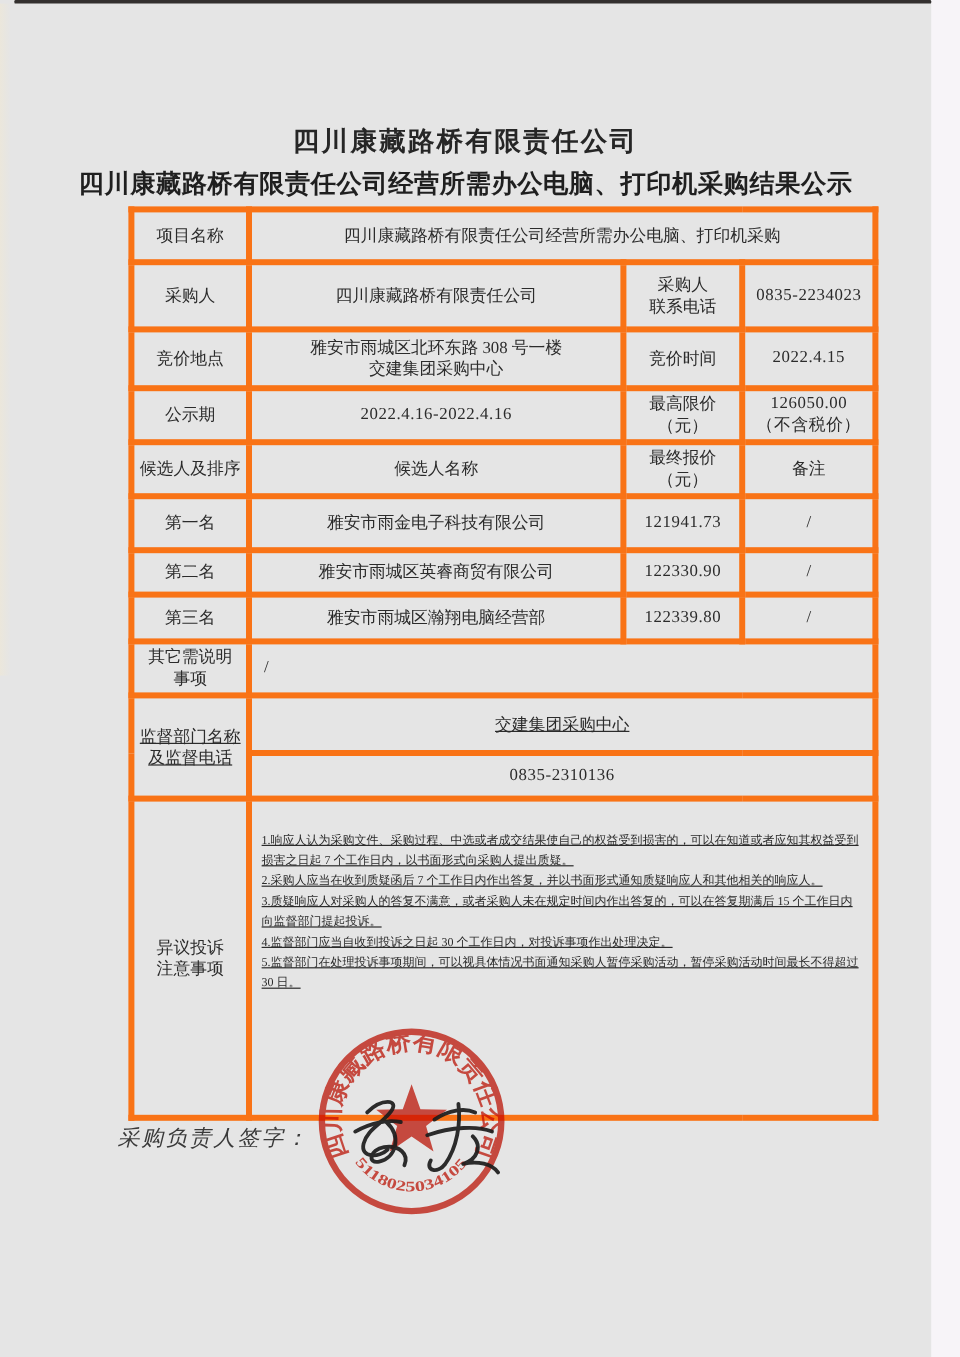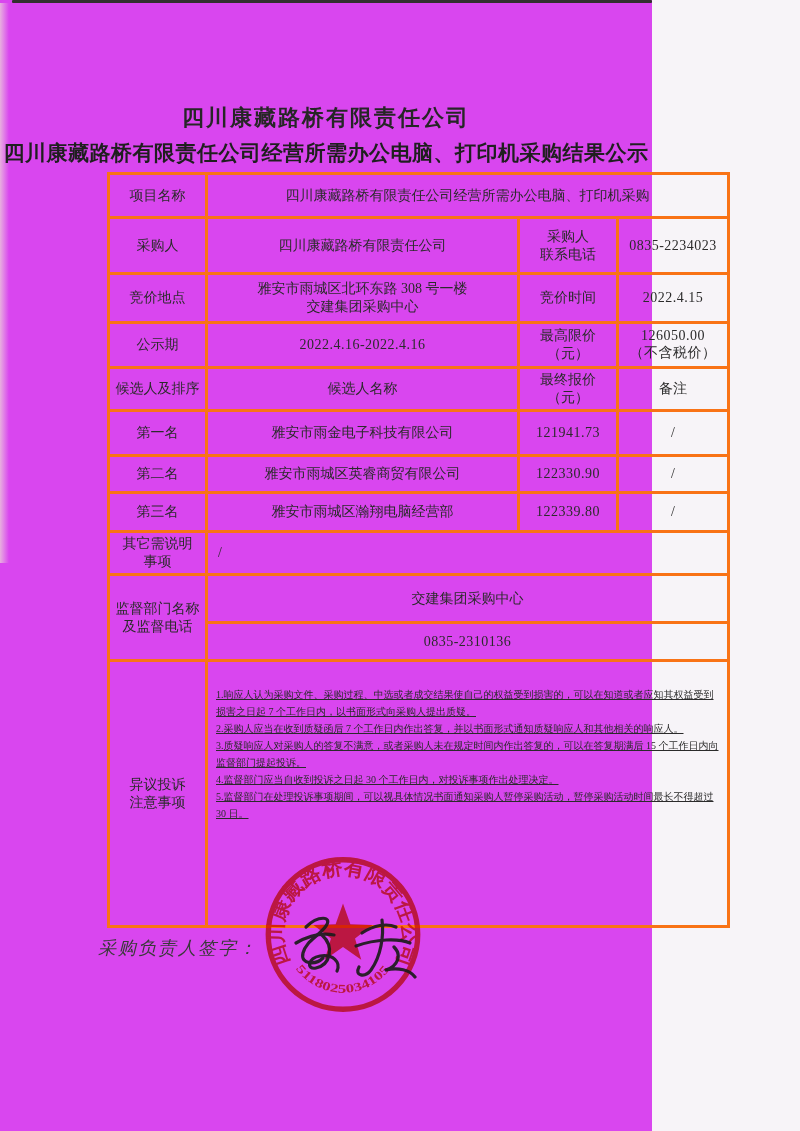--- a/index.html
+++ b/index.html
@@ -4,21 +4,21 @@
 <style>
   * { margin: 0; padding: 0; box-sizing: border-box; }
   html, body { width: 800px; height: 1131px; }
   body {
     font-family: "Liberation Serif", "DejaVu Serif", serif;
     background: #f7f4f8;
     color: #2e2e2e;
     position: relative;
     overflow: hidden;
   }
-  .page { position: relative; width: 652px; height: 1131px; background: #d946ef; }
+  .page { position: relative; width: 776px; height: 1131px; background: #e5e5e5; }
 
   
   .scan-top-edge {
     position: absolute; top: 0; left: 12px; right: 0; height: 3px;
     background: #33302f; border-radius: 1px;
   }
   .scan-left-edge {
     position: absolute; top: 3px; left: 0; width: 9px; height: 560px;
     background: linear-gradient(to right, #efe8d6, rgba(239,232,214,0));
     opacity: .65;
@@ -36,39 +36,39 @@
     font-family: "Liberation Sans", "DejaVu Sans", sans-serif;
     color: #1f1f1f; letter-spacing: 0.5px;
   }
 
   table.doc-table {
     position: absolute; left: 107px; top: 172px; width: 620px;
     border-collapse: collapse; table-layout: fixed;
     font-size: 14px; color: #2b2b2b;
   }
   .doc-table td {
-    border: 3px solid #f97316;
+    border: 5px solid #f97316;
     text-align: center; vertical-align: middle;
     padding: 2px 4px;
     word-break: break-all;
   }
   .preline { white-space: pre-line; }
   td.label { font-weight: normal; }
   td.num { letter-spacing: 0.5px; text-align: center; }
 
   tr.r1  { height: 44px; }
   tr.r2  { height: 56px; }
   tr.r3  { height: 49px; }
   tr.r4  { height: 45px; }
   tr.r5  { height: 42px; }
   tr.r6  { height: 45px; }
   tr.r7  { height: 37px; }
   tr.r8  { height: 39px; }
   tr.r9  { height: 41px; }
-  tr.r10a { height: 48px; }
+  tr.r10a { height: 48px; text-decoration: underline; }
   tr.r10b { height: 38px; margin-top: 48px; }
   tr.r11 { height: 266px; }
 
   td.left-val { text-align: left; padding-left: 10px; }
   td.objection-cell {
     text-align: left; vertical-align: top;
     padding: 24px 8px 6px 8px;
     font-size: 10px; line-height: 1.7; text-decoration: underline;
   }
   .objection-cell p { margin: 0; }

